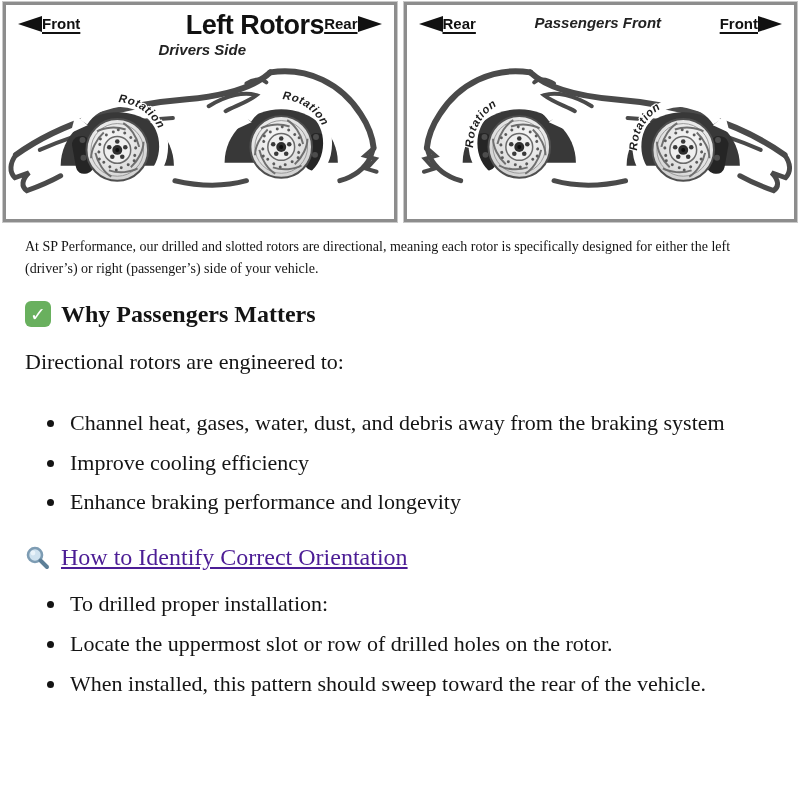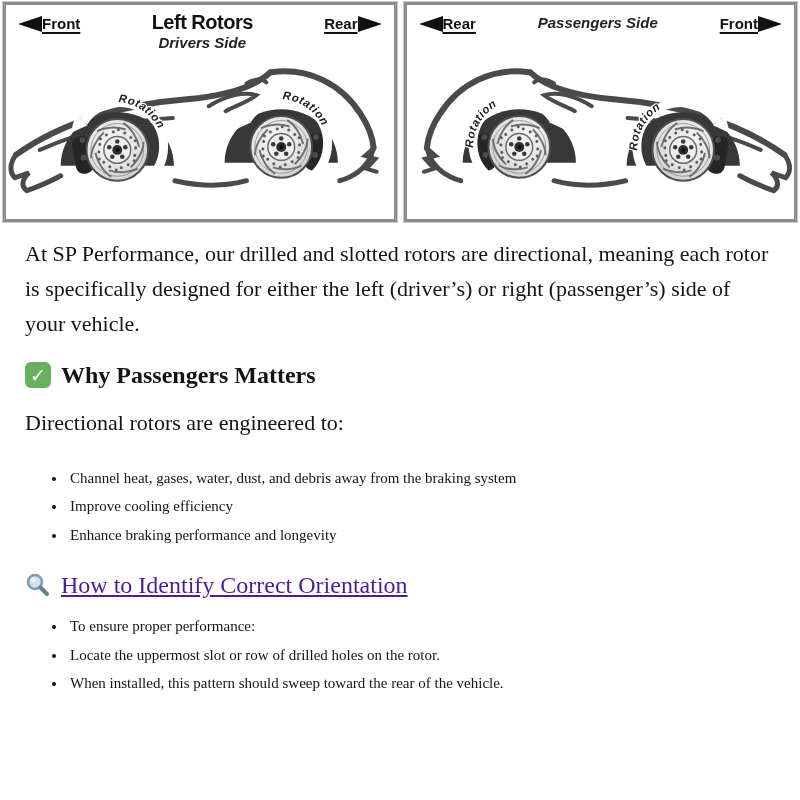--- a/index.html
+++ b/index.html
@@ -6,39 +6,39 @@
   html,body { width:800px; height:800px; background:#fff; overflow:hidden; }
   body { font-family:"Liberation Serif", serif; color:#141414; }
 
   
   .diagram { display:flex; gap:7px; padding:2px 3px 0 3px; height:222px; }
   .panel { flex:1; border:3px solid #8d8d8d; outline:1px solid #c9c9c9; background:#fff;
            display:flex; flex-direction:column; overflow:hidden; }
   .panel-header { display:flex; justify-content:space-between; align-items:flex-start;
                   padding:7px 12px 0 12px; height:54px; font-family:"Liberation Sans", sans-serif; }
   .titles { text-align:center; flex:1; }
-  .panel-title { font-size:20px; font-weight:800; letter-spacing:-0.5px; line-height:1; color:#111; }
+  .panel-title { font-size:27px; font-weight:800; letter-spacing:-0.5px; line-height:1; color:#111;text-align:right; }
   .panel-sub { font-size:15px; font-weight:700; font-style:italic; color:#222; margin-top:2px;text-align:center; }
   .dir { display:flex; align-items:center; gap:0; margin-top:3px; }
   .dir-label { font-size:15px; font-weight:800; text-decoration:underline; text-decoration-thickness:2px;
                text-underline-offset:3px; color:#111; }
   .tri { width:0; height:0; border-top:8px solid transparent; border-bottom:8px solid transparent; }
   .tri-left  { border-right:24px solid #111; }
   .tri-right { border-left:24px solid #111; }
   .car-svg { display:block; width:100%; height:152px; }
 
   
   .article { padding:10px 25px 0 25px; }
-  .intro { font-size:22px; line-height:1.6; margin:4px 0 20px 0; }
+  .intro { font-size:14px; line-height:1.6; margin:4px 0 20px 0; }
   .sec-heading { font-size:24px; margin:0 0 16px 0; display:flex; align-items:center; gap:10px; }
   .sec-heading.bold { font-weight:700; }
   .sec-heading.regular { font-weight:400; color:#4c1d95; margin-top:24px;text-decoration:underline; }
   .lead { font-size:22px; line-height:1.6; margin:0 0 27px 0; }
   ul.bullets { margin:0 0 22px 0; padding-left:42px; list-style:disc; }
-  ul.bullets li { font-size:15px; line-height:1.58; margin:5px 0; padding-left:3px; max-width:688px; }
+  ul.bullets li { font-size:22px; line-height:1.58; margin:5px 0; padding-left:3px; max-width:688px; }
   .check-badge { display:inline-flex; align-items:center; justify-content:center;
                  width:26px; height:26px; border-radius:6px; background:#69b05e;
                  color:#fff; font-size:19px; font-weight:700; flex:0 0 auto;
                  font-family:"DejaVu Sans", sans-serif; }
   .mag-icon { flex:0 0 auto; }
 
   
   .rot-text { font-family:"Liberation Sans", sans-serif; font-size:11.5px; font-weight:700;
               font-style:italic; fill:#1d1d1d; letter-spacing:0.6px;
               stroke:#ffffff; stroke-width:2.4px; paint-order:stroke; }
@@ -170,21 +170,21 @@
     </svg>
   </section>
 
   <section class="panel">
     <div class="panel-header">
       <div class="dir">
         <span class="tri tri-left"></span>
         <span class="dir-label">Rear</span>
       </div>
       <div class="titles">
-        <div class="panel-sub">Passengers Side</div>
+        <div class="panel-sub">Passengers Front</div>
       </div>
       <div class="dir">
         <span class="dir-label">Front</span>
         <span class="tri tri-right"></span>
       </div>
     </div>
     <svg class="car-svg" viewBox="0 0 390 150">
       <g transform="translate(390,0) scale(-1,1)">
         <use href="#carBody"></use>
         <g transform="translate(112,90)">
@@ -226,18 +226,18 @@
   <h3 class="sec-heading regular">
     <svg class="mag-icon" width="26" height="26" viewBox="0 0 26 26">
       <circle cx="10" cy="10" r="7" fill="#cfe2ef" stroke="#7d9cb3" stroke-width="2.6"></circle>
       <circle cx="8" cy="8" r="2.4" fill="#eaf3f9"></circle>
       <line x1="15.5" y1="15.5" x2="22" y2="22" stroke="#5d7f97" stroke-width="4" stroke-linecap="round"></line>
     </svg>
     <span>How to Identify Correct Orientation</span>
   </h3>
 
   <ul class="bullets">
-    <li>To ensure proper performance:</li>
+    <li>To drilled proper installation:</li>
     <li>Locate the uppermost slot or row of drilled holes on the rotor.</li>
     <li>When installed, this pattern should sweep toward the rear of the vehicle.</li>
   </ul>
 
 </main>
 
 </body></html>

